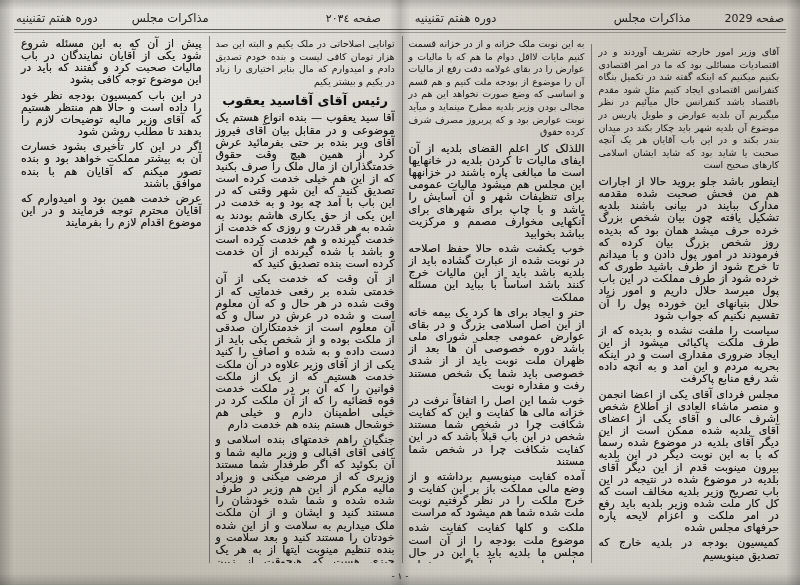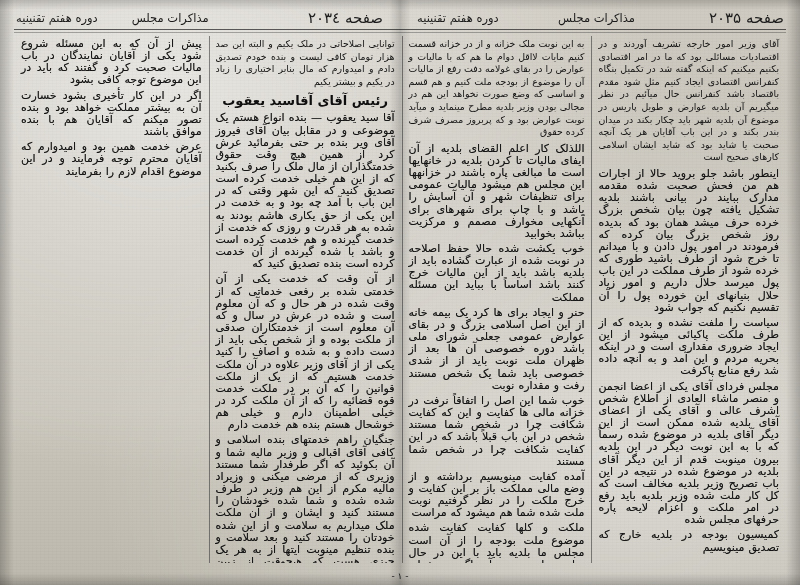--- a/index.html
+++ b/index.html
@@ -73,21 +73,21 @@
     height: 20px;
     display: flex;
     align-items: center;
     justify-content: space-between;
     font-size: 11.5px;
     color: #1b1b1b;
     letter-spacing: .2px;
     direction: rtl;
   }
   .header .cell { white-space: nowrap; }
-  .header .cell.pagenum { font-size: 15px; margin-left: 40px; }
+  .header .cell.pagenum { font-size: 11px; }
   .hdr-left-group, .hdr-right-group {
     display: flex;
     gap: 34px;
     align-items: center;
   }
   .rule-top {
     position: absolute;
     top: 29px;
     left: 14px;
     right: 14px;
@@ -109,21 +109,21 @@
     bottom: 22px;
     display: flex;
     direction: rtl;
   }
   .col {
     position: relative;
     box-sizing: border-box;
     padding: 2px 7px 0 7px;
     overflow: hidden;
   }
-  .col.c1 { flex: 0 0 25.2%; }
+  .col.c1 { flex: 0 0 25.2%; margin-top: 8px; }
   .col.c2 { flex: 0 0 24.6%; }
   .col.c3 { flex: 0 0 25.0%; }
   .col.c4 { flex: 0 0 25.2%; }
   .col-sep {
     position: absolute;
     top: 0;
     bottom: 0;
     width: 1px;
     background: #3a3a3a;
     opacity: .6;
@@ -176,21 +176,21 @@
 </style>
 </head>
 <body>
 
 <div class="page">
   <div class="paper"></div>
   <div class="grain"></div>
 
   <div class="header">
     <div class="hdr-right-group">
-      <span class="cell pagenum">صفحه ۲۰۳۵</span>
+      <span class="cell pagenum">صفحه 2029</span>
       <span class="cell">مذاکرات مجلس</span>
     </div>
     <div class="hdr-right-group">
       <span class="cell">دوره هفتم تقنینیه</span>
       <span class="cell pagenum">صفحه ۲۰۳٤</span>
     </div>
     <div class="hdr-left-group">
       <span class="cell">مذاکرات مجلس</span>
       <span class="cell">دوره هفتم تقنینیه</span>
     </div>
@@ -224,20 +224,21 @@
       <div class="col-sep"></div>
       <p class="lead">توانایی اصلاحاتی در ملک یکیم و البته این صد هزار تومان کافی لیست و بنده خودم تصدیق دادم و امیدوارم که مال بنابر اختیاری را زیاد در یکیم و بیشتر یکیم</p>
       <div class="heading">رئیس آقای آقاسید یعقوب</div>
       <p class="para">آقا سید یعقوب — بنده انواع هستم یک موضوعی و در مقابل بیان آقای فیروز آقای ویر بنده بر حتی بفرمائید عرش کرد از همین هیچ وقت حقوق خدمتگذاران از مال ملک را صرف بکنید که از این هم خیلی خدمت کرده است تصدیق کنید که این شهر وقتی که در این باب با آمد چه بود و به خدمت در این یکی از حق یکاری هاشم بودند به شده به هر قدرت و روزی که خدمت از خدمت گیرنده و هم خدمت کرده است و باشد با شده گیرنده از آن خدمت کرده است بنده تصدیق کنید که</p>
       <p class="para">از آن وقت که خدمت یکی از آن خدمتی شده بر رفعی خدماتی که از وقت شده در هر حال و که آن معلوم است و شده در عرش در سال و که آن معلوم است از خدمتکاران صدقی از ملکت بوده و از شخص یکی باید از دست داده و به شده و اصاف را کنید یکی از از آقای وزیر علاوه در آن ملکت خدمت هستیم که از یک از ملکت قوانین را که آن بر در ملکت خدمت قوه قضائیه را که از آن ملکت کرد در خیلی اطمینان دارم و خیلی هم خوشحال هستم بنده هم خدمت دارم</p>
       <p class="para">جنگیان راهم خدمتهای بنده اسلامی و کافی آقای اقبالی و وزیر مالیه شما و آن بکوئید که اگر طرفدار شما مستند وزیری که از مرضی میکنی و وزیراد مالیه مکرم از این هم وزیر در طرف شده شده و شما شده خودشان را مستند کنید و ایشان و از آن ملکت ملک میداریم به سلامت و از این شده خودتان را مستند کنید و بعد سلامت و بنده تنظیم مینوبت ایتها از به هر یک چیزی هست که هیچوقت از زبین خواهند رفت</p>
     </div>
 
     <div class="col c4">
       <p class="para">پیش از آن که به این مسئله شروع شود یکی از آقایان نمایندگان در باب مالیات صحبت کرد و گفتند که باید در این موضوع توجه کافی بشود</p>
+      <p class="para">در این باب کمیسیون بودجه نظر خود را داده است و حالا هم منتظر هستیم که آقای وزیر مالیه توضیحات لازم را بدهند تا مطلب روشن شود</p>
       <p class="para">اگر در این کار تأخیری بشود خسارت آن به بیشتر مملکت خواهد بود و بنده تصور میکنم که آقایان هم با بنده موافق باشند</p>
       <p class="para">عرض خدمت همین بود و امیدوارم که آقایان محترم توجه فرمایند و در این موضوع اقدام لازم را بفرمایند</p>
     </div>
 
   </div>
 
   <div class="footer-num">- ۱ -</div>
 
   <div class="spine"></div>
   <div class="edge-dark-left"></div>

